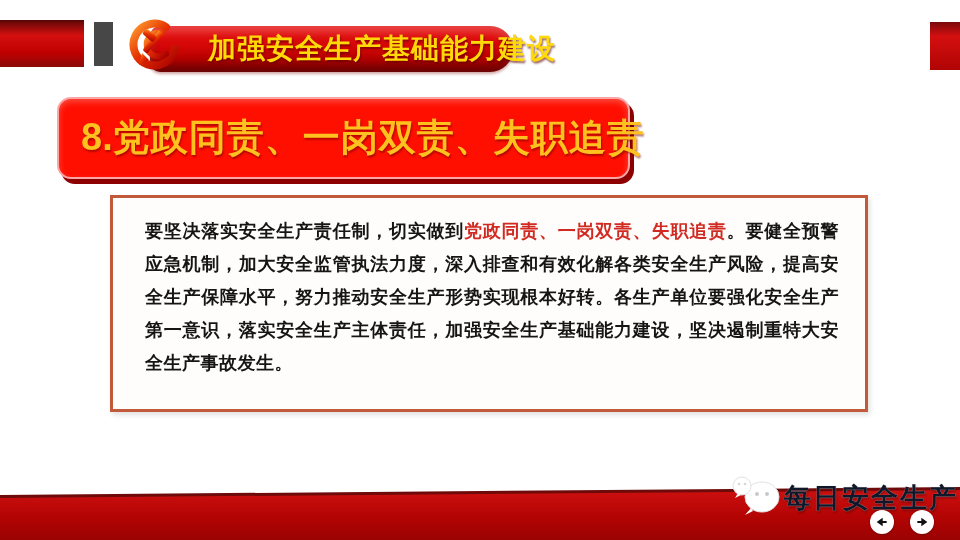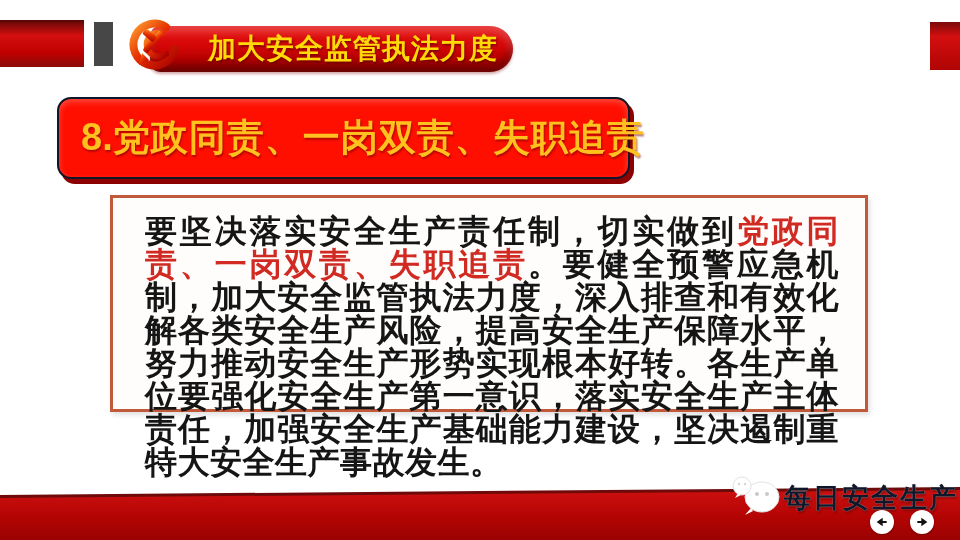--- a/index.html
+++ b/index.html
@@ -18,31 +18,31 @@
     box-shadow: inset 0 6px 8px rgba(255,255,255,.22), inset 0 -7px 10px rgba(70,0,0,.5), 0 2px 3px rgba(120,0,0,.35);
     display:flex; align-items:center; }
   .hdr-title { padding-left:58px; font-size:28px; font-weight:bold; color:#ffd908; letter-spacing:1px;
     text-shadow:1px 2px 2px rgba(90,0,0,.6); white-space:nowrap; }
   .emblem { position:absolute; left:126px; top:19px; width:54px; height:54px; }
   .hdr-right-block { position:absolute; left:930px; top:22px; width:30px; height:48px;
     background:linear-gradient(180deg,#7a0a0a 0,#d40f0f 30%,#b00404 100%); }
 
   
   .banner { position:absolute; left:57px; top:97px; width:573px; height:82px;
-    background:#fe0f00; border:2px solid #0f172a; border-radius:14px;
+    background:#fe0f00; border:2px solid #fca5a5; border-radius:14px;
     box-shadow:4px 5px 0 #8c0000, inset 0 3px 6px rgba(255,255,255,.25);
     display:flex; align-items:center; padding-left:22px; }
   .banner-text { font-size:37px; font-weight:bold; color:#ffc11e; letter-spacing:1px;
     text-shadow:1px 2px 2px rgba(120,0,0,.55); white-space:nowrap; }
   .banner-text .num { font-size:38px; letter-spacing:0; }
 
   
   .content-box { position:absolute; left:110px; top:195px; width:758px; height:217px;
     background:#fffdfb; border:3px solid #c05a3a; box-shadow:2px 3px 5px rgba(0,0,0,.12); }
-  .content-text { padding:17px 26px 0 32px; font-size:32px; line-height:33px; font-weight:bold;
+  .content-text { padding:17px 26px 0 32px; font-size:18px; line-height:33px; font-weight:bold;
     color:#151515; text-align:justify; letter-spacing:.5px; }
   .red-em { color:#d02a22; }
 
   
   .footer-edge { position:absolute; left:0; top:484px; width:960px; height:56px; background:#6e0a0a;
     clip-path:polygon(0 11px,100% 3px,100% 100%,0 100%); }
   .footer-band { position:absolute; left:0; top:487px; width:960px; height:53px;
     background:linear-gradient(180deg,#d01111 0,#b40404 55%,#9a0202 100%);
     clip-path:polygon(0 11px,100% 3px,100% 100%,0 100%); }
   .wm-logo { position:absolute; left:731px; top:475px; width:52px; height:42px; }
@@ -54,21 +54,21 @@
   .nav-prev { left:870px; } .nav-next { left:910px; }
 </style>
 </head>
 <body>
 
 <div class="slide">
 
   <div class="hdr-left-bar"></div>
   <div class="hdr-gray-block"></div>
   <div class="hdr-pill">
-    <span class="hdr-title">加大安全监管执法力度</span>
+    <span class="hdr-title">加强安全生产基础能力建设</span>
   </div>
   <div class="emblem">
     <svg width="54" height="54" viewBox="0 0 54 54">
       <defs>
         <linearGradient id="eg" x1="0" y1="0" x2="1" y2="1">
           <stop offset="0" stop-color="#ff9d2e"></stop>
             <stop offset=".45" stop-color="#e53000"></stop>
             <stop offset="1" stop-color="#a80000"></stop>
         </linearGradient>
       </defs>

